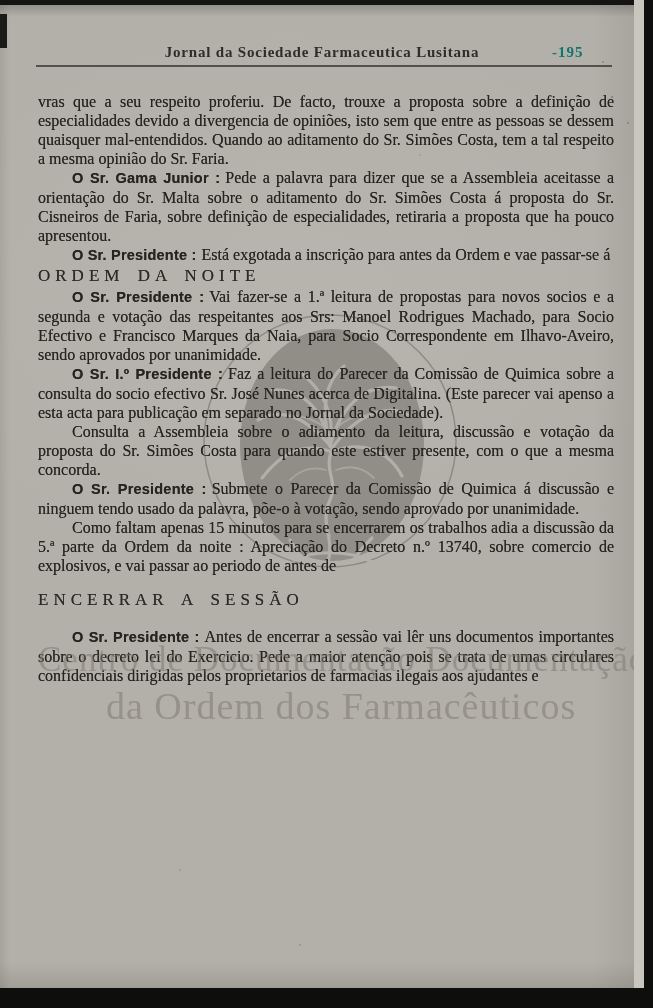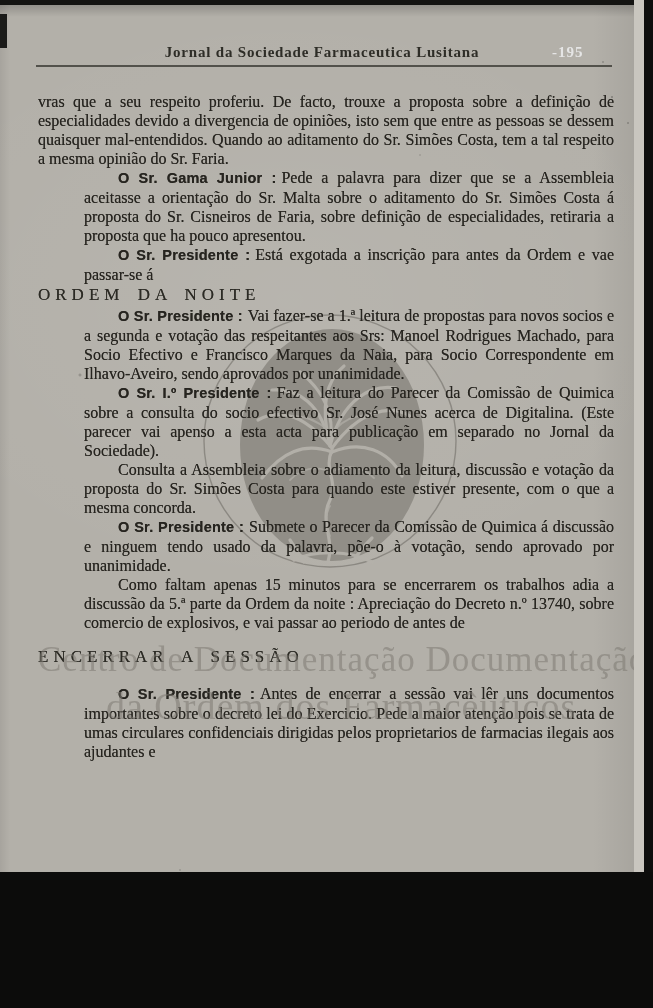--- a/index.html
+++ b/index.html
@@ -1,16 +1,16 @@
 <!DOCTYPE html>
 <html lang="pt"><head>
 <meta charset="utf-8">
 <style>
   html,body{margin:0;padding:0;background:#0c0c0b;}
-  #canvas{position:relative;width:653px;height:872px;background:#0c0c0b;overflow:hidden;
+  #canvas{position:relative;width:653px;height:1008px;background:#0c0c0b;overflow:hidden;
           font-family:"Liberation Serif", serif;}
   
   .paper{position:absolute;left:0;top:5px;width:644px;height:983px;background:#b3b0a9;
     background-image:
       radial-gradient(2px 2px at 612px 92px, rgba(45,44,40,.55), transparent 70%),
       radial-gradient(2px 2px at 628px 118px, rgba(45,44,40,.45), transparent 70%),
       radial-gradient(2px 2px at 603px 57px,  rgba(45,44,40,.4),  transparent 70%),
       radial-gradient(3px 3px at 80px 370px,  rgba(45,44,40,.35), transparent 70%),
       radial-gradient(2px 2px at 571px 650px, rgba(45,44,40,.35), transparent 70%),
       radial-gradient(2px 2px at 300px 940px, rgba(45,44,40,.3),  transparent 70%),
@@ -23,30 +23,30 @@
   }
   
   .edge-top{position:absolute;left:0;top:0;width:653px;height:5px;background:#141412;}
   .edge-right-light{position:absolute;left:634px;top:0;width:12px;height:1008px;background:#c9c6bf;}
   .edge-right-dark{position:absolute;left:644px;top:0;width:9px;height:1008px;background:#0e0e0d;}
   .edge-bottom{position:absolute;left:0;top:988px;width:653px;height:20px;background:#0e0e0d;}
   .edge-left-notch{position:absolute;left:0;top:14px;width:7px;height:34px;background:#1b1b19;}
   
   .header-title{position:absolute;left:0;top:44px;width:644px;text-align:center;
     font-weight:bold;font-size:15px;letter-spacing:.8px;color:#2e2d27;}
-  .page-number{position:absolute;left:552px;top:44px;font-weight:bold;font-size:15px;color:#e5e5e5;letter-spacing:1px;}
+  .page-number{position:absolute;left:552px;top:44px;font-weight:bold;font-size:15px;color:#0f766e;letter-spacing:1px;}
   .header-rule{position:absolute;left:36px;top:65px;width:576px;height:2px;background:#3a3933;opacity:.8;}
   
   .seal{position:absolute;left:202px;top:310px;width:256px;height:274px;}
   
   .content{position:absolute;left:38px;top:92px;width:576px;color:#26241f;
     font-size:16px;line-height:19px;text-align:justify;
     text-shadow:0 0 .5px rgba(38,36,31,.7);}
   .content p{margin:0;}
-  .content p.indent{text-indent:34px;margin-left:46px;}
+  .content p.indent{text-indent:34px;}
   .speaker{font-family:"Liberation Sans", sans-serif;font-weight:bold;font-size:14.5px;
     letter-spacing:.2px;margin-right:5px;}
   .sec-heading{margin:16px 0 14px 0;text-align:left;text-indent:0 !important;
     font-size:17px;line-height:22px;letter-spacing:5px;word-spacing:4px;color:#2b2a24;}
   .sec-heading.second{margin:14px 0 16px 0;}
   
   .wm-line{position:absolute;font-family:"Liberation Serif", serif;color:rgba(125,122,115,.55);
     white-space:nowrap;letter-spacing:1px;}
   .wm-line.l1{left:38px;top:640px;font-size:35px;}
   .wm-line.l2{left:106px;top:684px;font-size:38px;}

